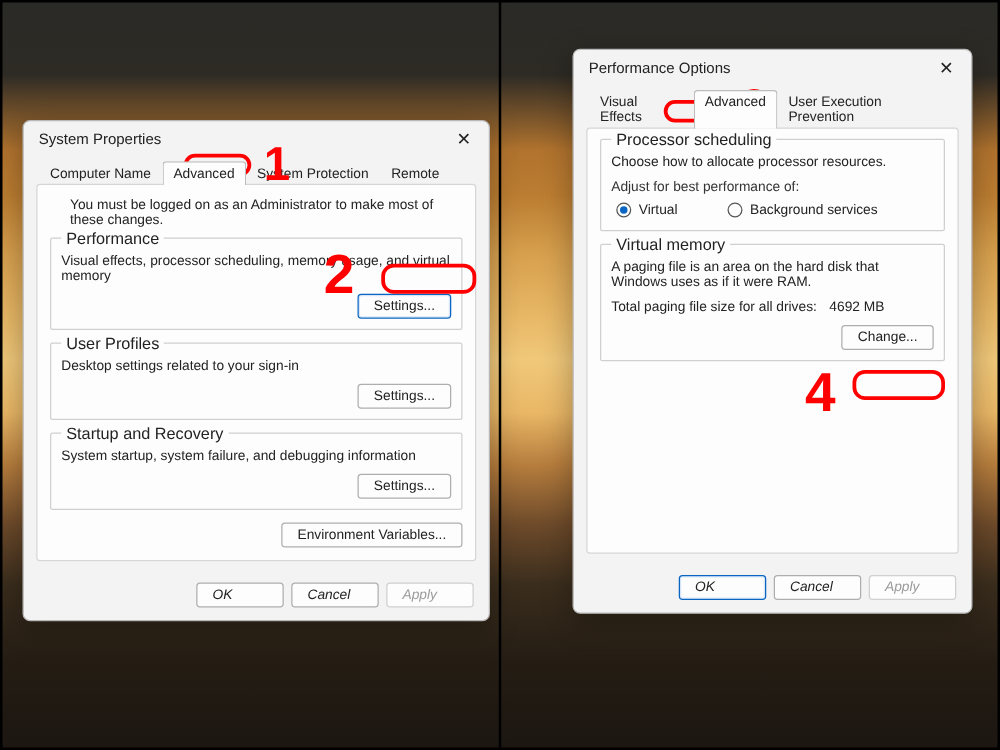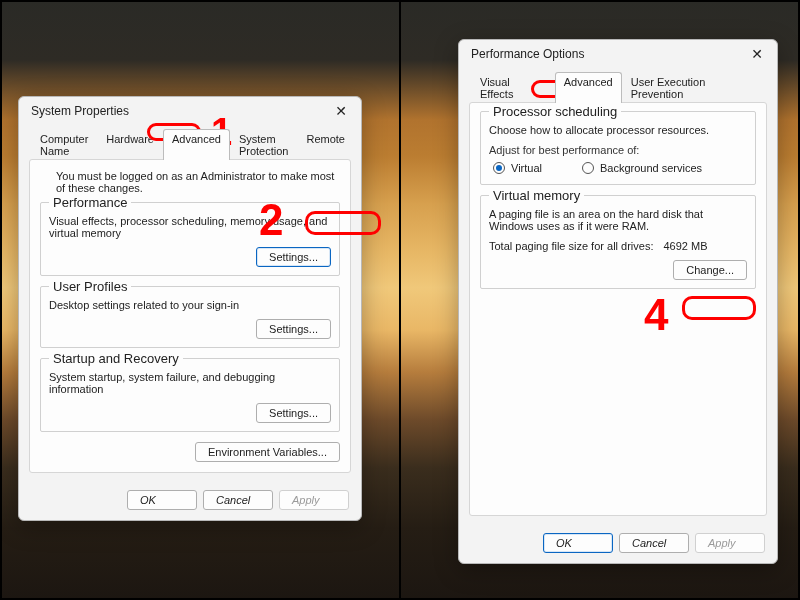--- a/index.html
+++ b/index.html
@@ -51,41 +51,40 @@
 
   .kv { display:flex; gap:10px; margin-top:6px; }
   .kv .k { flex:0 0 auto; }
   .kv .v { font-weight:400; }
 
   
   .hl { position:absolute; border:3px solid #ff0000; border-radius:10px; pointer-events:none; }
   .num { position:absolute; color:#ff0000; font-weight:700; font-family:Arial, sans-serif; pointer-events:none; }
 
   
-  #win-sys { left:18px; top:96px; width:344px; }
-  #win-perf { left:458px; top:39px; width:320px; height:525px; display:flex; flex-direction:column; }
+  #win-sys { left:18px; top:96px; width:374px; }
+  #win-perf { left:458px; top:39px; width:320px; height:452px; display:flex; flex-direction:column; }
   #win-perf .tab-body { flex:1; }
   #win-perf .footer { margin-top:auto; }
 </style>
 </head>
 <body>
 
 <div class="desktop"></div>
 <div class="frame-border"></div>
 <div class="vsplit"></div>
 
 <div id="win-sys" class="window">
   <div class="titlebar">
     <span class="title">System Properties</span>
     <span class="close-x">✕</span>
   </div>
 
   <div class="tabs">
     <div class="tab">Computer Name</div>
-    <div class="tab">Hardware</div>
     <div class="tab active">Advanced</div>
     <div class="tab">System Protection</div>
     <div class="tab">Remote</div>
   </div>
 
   <div class="tab-body">
     <div class="note">You must be logged on as an Administrator to make most of these changes.</div>
 
     <div class="group">
       <div class="group-title">Performance</div>

